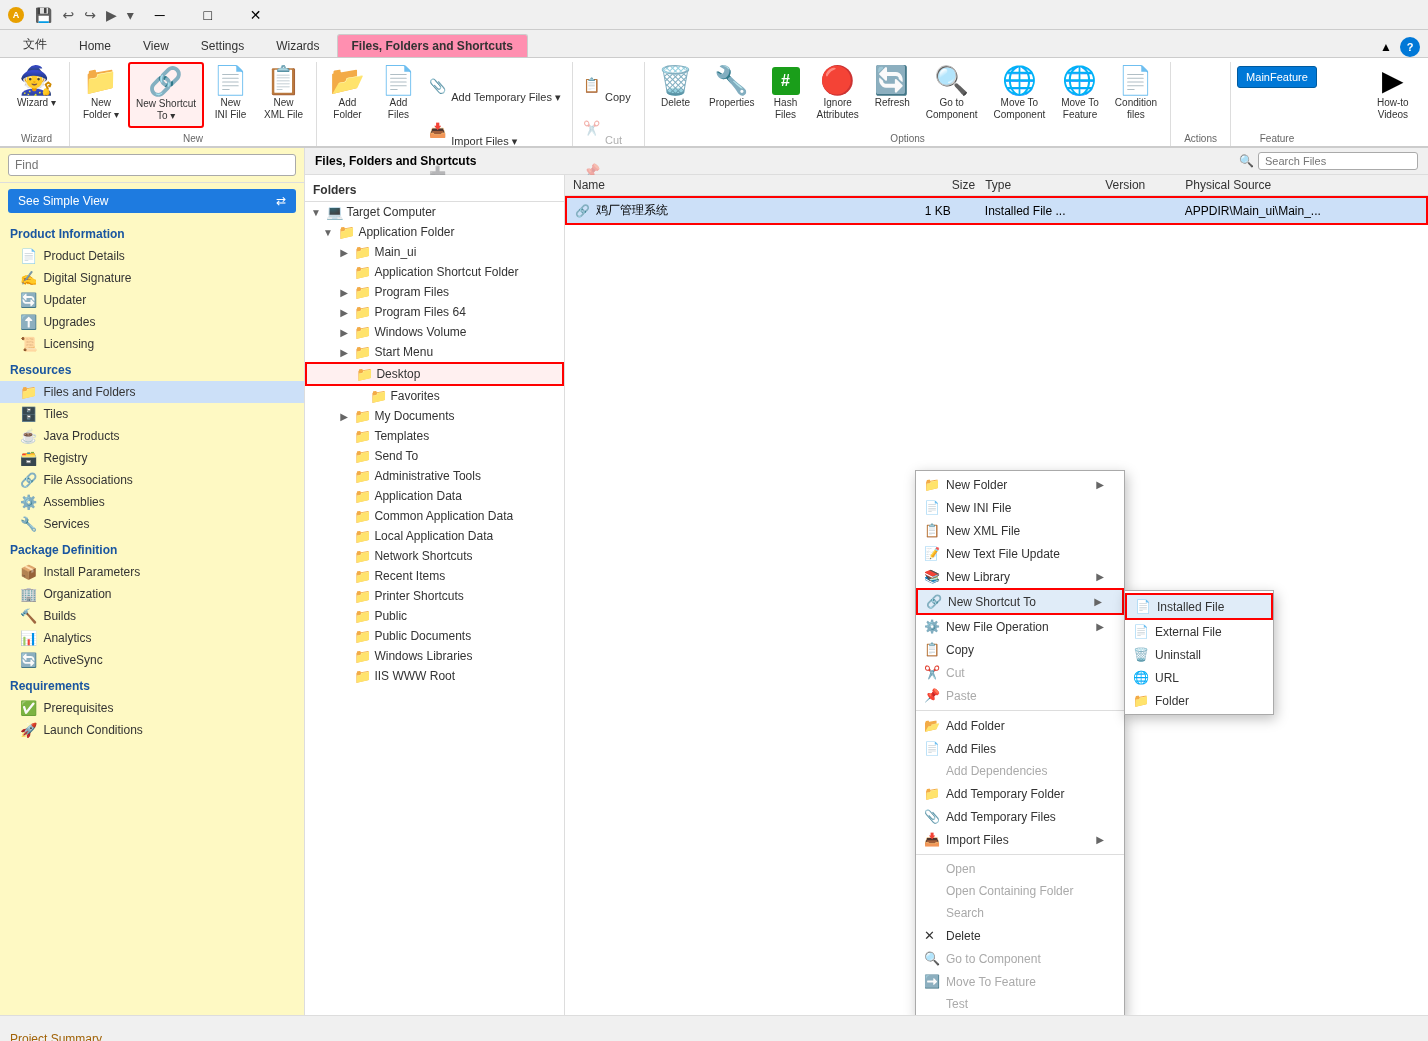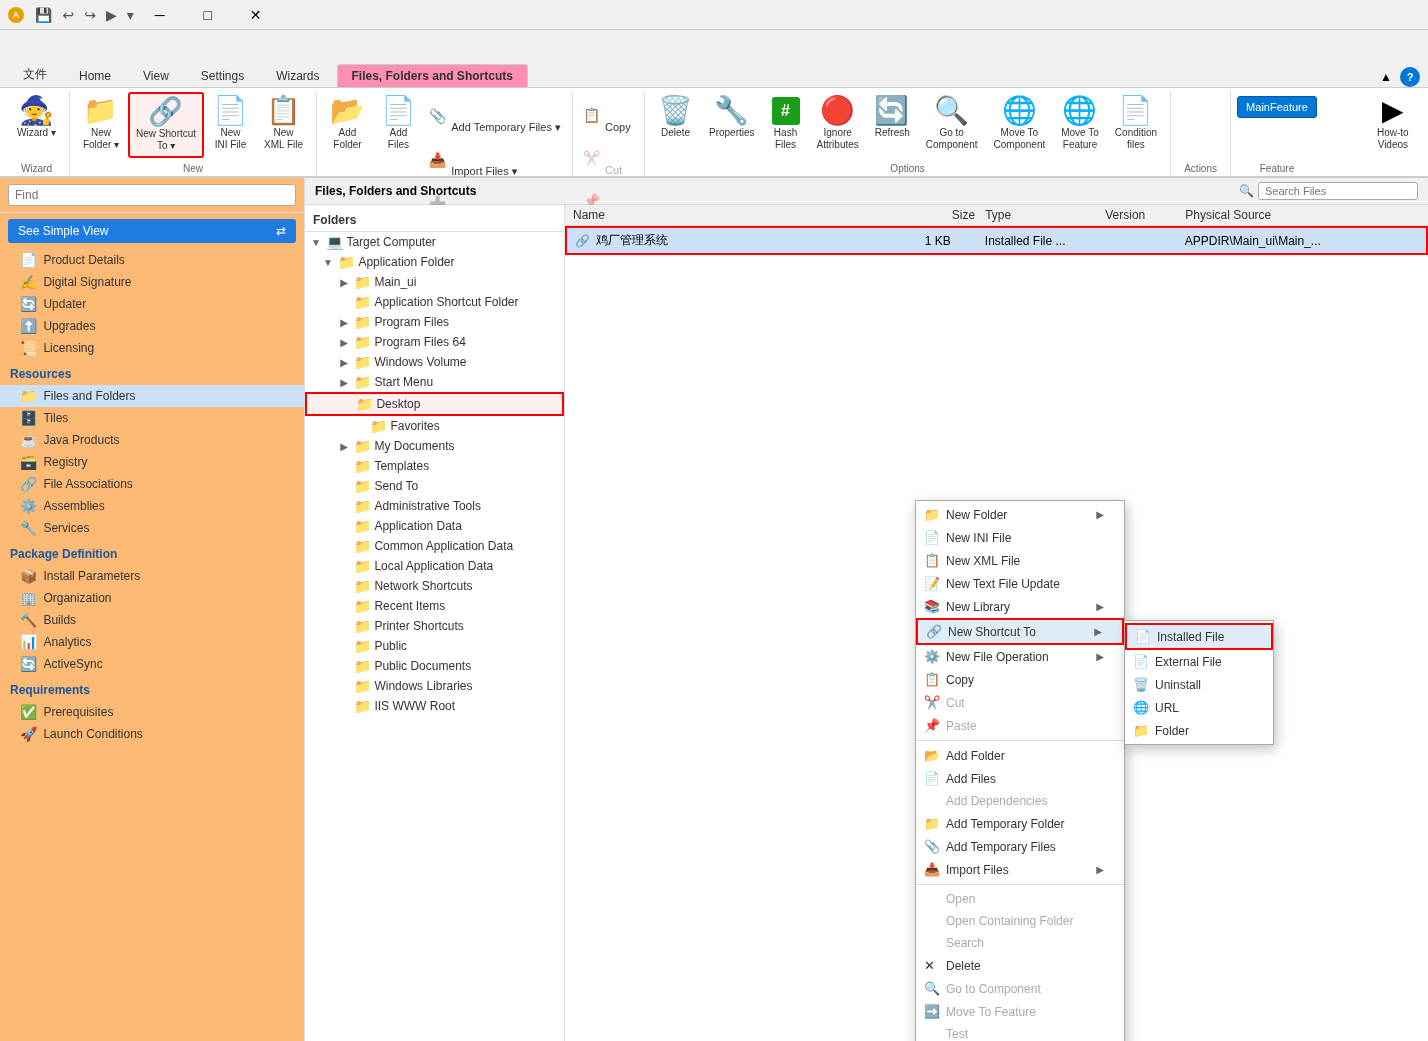--- a/index.html
+++ b/index.html
@@ -17,21 +17,20 @@
     .title-bar-controls span { font-size: 14px; padding: 0 3px; cursor: pointer; color: #555; }
     .title-bar-title { flex: 1; text-align: center; font-size: 12px; color: #333; }
     .title-bar-buttons { display: flex; gap: 2px; }
     .title-bar-btn { width: 46px; height: 30px; display: flex; align-items: center; justify-content: center; cursor: pointer; font-size: 14px; }
 
     
     .ribbon-tabs {
       display: flex; align-items: flex-end; height: 28px;
       background: #f0f0f0; padding: 0 8px;
       border-bottom: 1px solid #ccc;
-      margin-top: 30px;
     }
     .ribbon-tab {
       padding: 4px 14px; cursor: pointer; font-size: 12px;
       border: 1px solid transparent; border-bottom: none;
       margin-right: 2px; border-radius: 3px 3px 0 0;
       background: #f0f0f0; color: #333;
     }
     .ribbon-tab.active {
       background: #ff8fb0; color: #333;
       border-color: #ccc; border-bottom-color: #ff8fb0;
@@ -81,21 +80,21 @@
     .main-feature-btn {
       background: #0078d7; color: white; border: 1px solid #005a9e;
       padding: 4px 8px; border-radius: 3px; font-size: 11px; cursor: pointer;
     }
 
     
     .main-layout { display: flex; height: calc(1041px - 30px - 28px - 90px - 24px); }
 
     
     .sidebar {
-      width: 305px; background: #fdba74; border-right: 1px solid #ddd;
+      width: 305px; background: #fef9c3; border-right: 1px solid #ddd;
       display: flex; flex-direction: column; overflow: hidden;
     }
     .sidebar-search {
       padding: 6px 8px; border-bottom: 1px solid #ddd;
     }
     .sidebar-search input {
       width: 100%; padding: 3px 6px; border: 1px solid #aaa;
       border-radius: 3px; font-size: 12px;
     }
     .sidebar-simple-view {
@@ -404,20 +403,21 @@
   <div class="sidebar">
     <div class="sidebar-search">
       <input type="text" placeholder="Find" style="">
     </div>
     <div class="sidebar-simple-view">
       <span>See Simple View</span>
       <span>⇄</span>
     </div>
 
     <div style="overflow-y: auto; flex: 1;">
+      <div class="sidebar-section-title">Product Information</div>
       <div class="sidebar-item">
         <span class="si-icon">📄</span>
         <span>Product Details</span>
       </div>
       <div class="sidebar-item">
         <span class="si-icon">✍️</span>
         <span>Digital Signature</span>
       </div>
       <div class="sidebar-item">
         <span class="si-icon">🔄</span>

